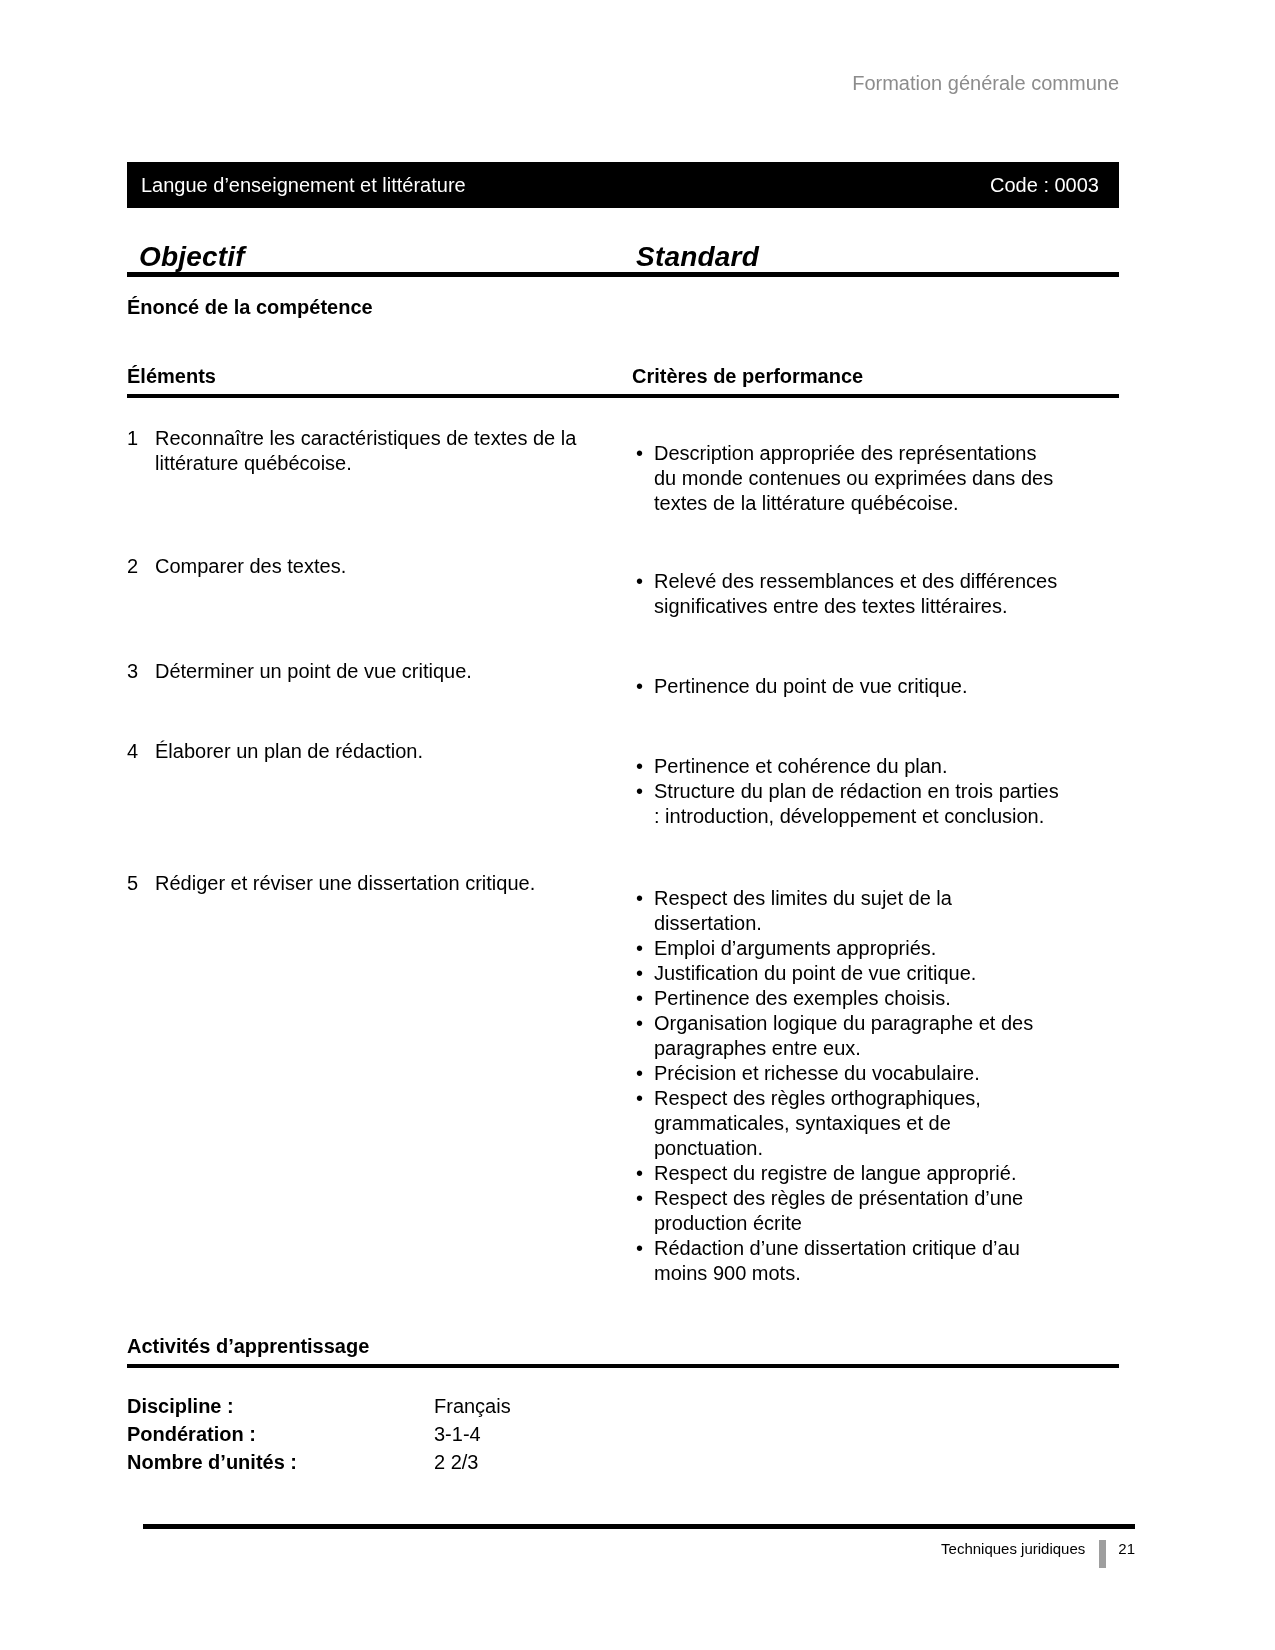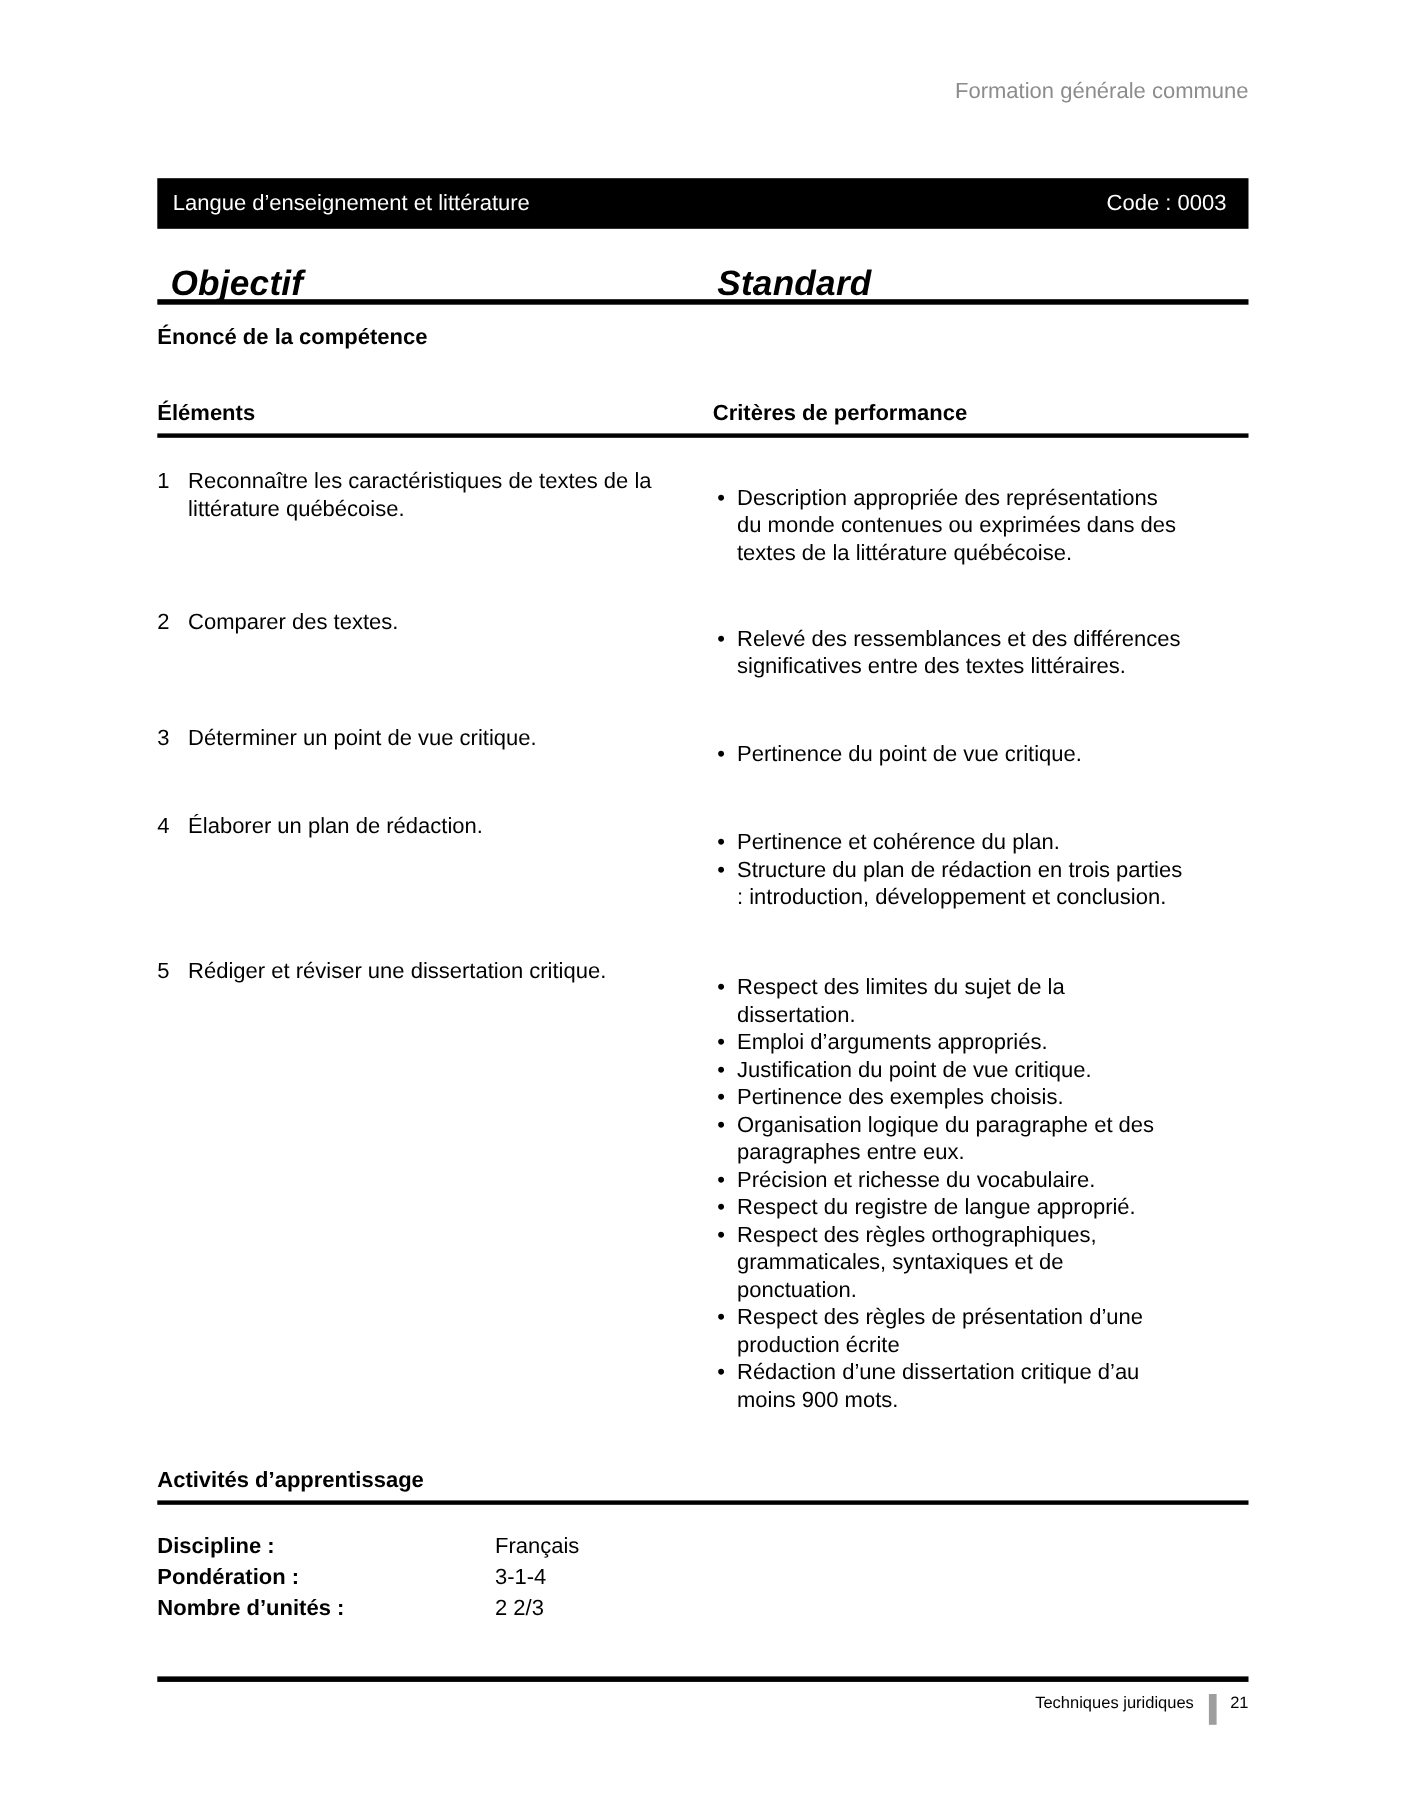--- a/index.html
+++ b/index.html
@@ -1,34 +1,34 @@
 <!DOCTYPE html>
 <html lang="fr"><head>
 <meta charset="utf-8">
 <style>
   html, body { margin:0; padding:0; }
   body {
     width:1275px; height:1650px; position:relative; background:#ffffff;
     font-family:"Liberation Sans", sans-serif; font-size:20px; line-height:25px; color:#000;
     -webkit-font-smoothing:antialiased;
   }
-  .content { position:absolute; left:143px; top:0; width:992px; }
+  .content { position:absolute; left:127px; top:0; width:992px; }
 
   .top-label { margin-top:70px; text-align:right; color:#8c8c8c; line-height:26px; }
 
   .banner {
     margin-top:66px; height:46px; background:#000; color:#fff;
     display:flex; justify-content:space-between; align-items:center;
     padding:0 20px 0 14px; box-sizing:border-box;
   }
 
   .col-heads {
     position:relative; margin-top:34px; height:30px; line-height:30px;
     border-bottom:5px solid #000;
-    font-size:32px; font-weight:900; font-style:italic; letter-spacing:0.2px;
+    font-size:28px; font-weight:900; font-style:italic; letter-spacing:0.2px;
   }
   .col-heads .objectif { position:absolute; left:12px; }
   .col-heads .standard { position:absolute; left:509px; }
 
   .enonce { margin-top:18px; font-weight:bold; }
   .statement { margin-top:20px; }
 
   .thead { margin-top:44px; display:flex; border-bottom:4px solid #000; padding-bottom:5px; font-weight:bold; }
   .thead .hl { width:458px; margin-right:34px; flex:none; }
   .thead .hr { flex:1; padding-left:13px; }
@@ -142,22 +142,22 @@
       <span class="eltext">Rédiger et réviser une dissertation critique.</span>
     </div>
     <div class="cr">
       <ul class="crit">
         <li>Respect des limites du sujet de la dissertation.</li>
         <li>Emploi d’arguments appropriés.</li>
         <li>Justification du point de vue critique.</li>
         <li>Pertinence des exemples choisis.</li>
         <li>Organisation logique du paragraphe et des paragraphes entre eux.</li>
         <li>Précision et richesse du vocabulaire.</li>
+        <li>Respect des règles orthographiques, grammaticales, syntaxiques et de ponctuation.</li>
         <li>Respect du registre de langue approprié.</li>
-        <li>Respect des règles orthographiques, grammaticales, syntaxiques et de ponctuation.</li>
         <li>Respect des règles de présentation d’une production écrite</li>
         <li>Rédaction d’une dissertation critique d’au moins 900 mots.</li>
       </ul>
     </div>
   </div>
 
   <div class="act-head">Activités d’apprentissage</div>
 
   <div class="fields">
     <div class="field">

